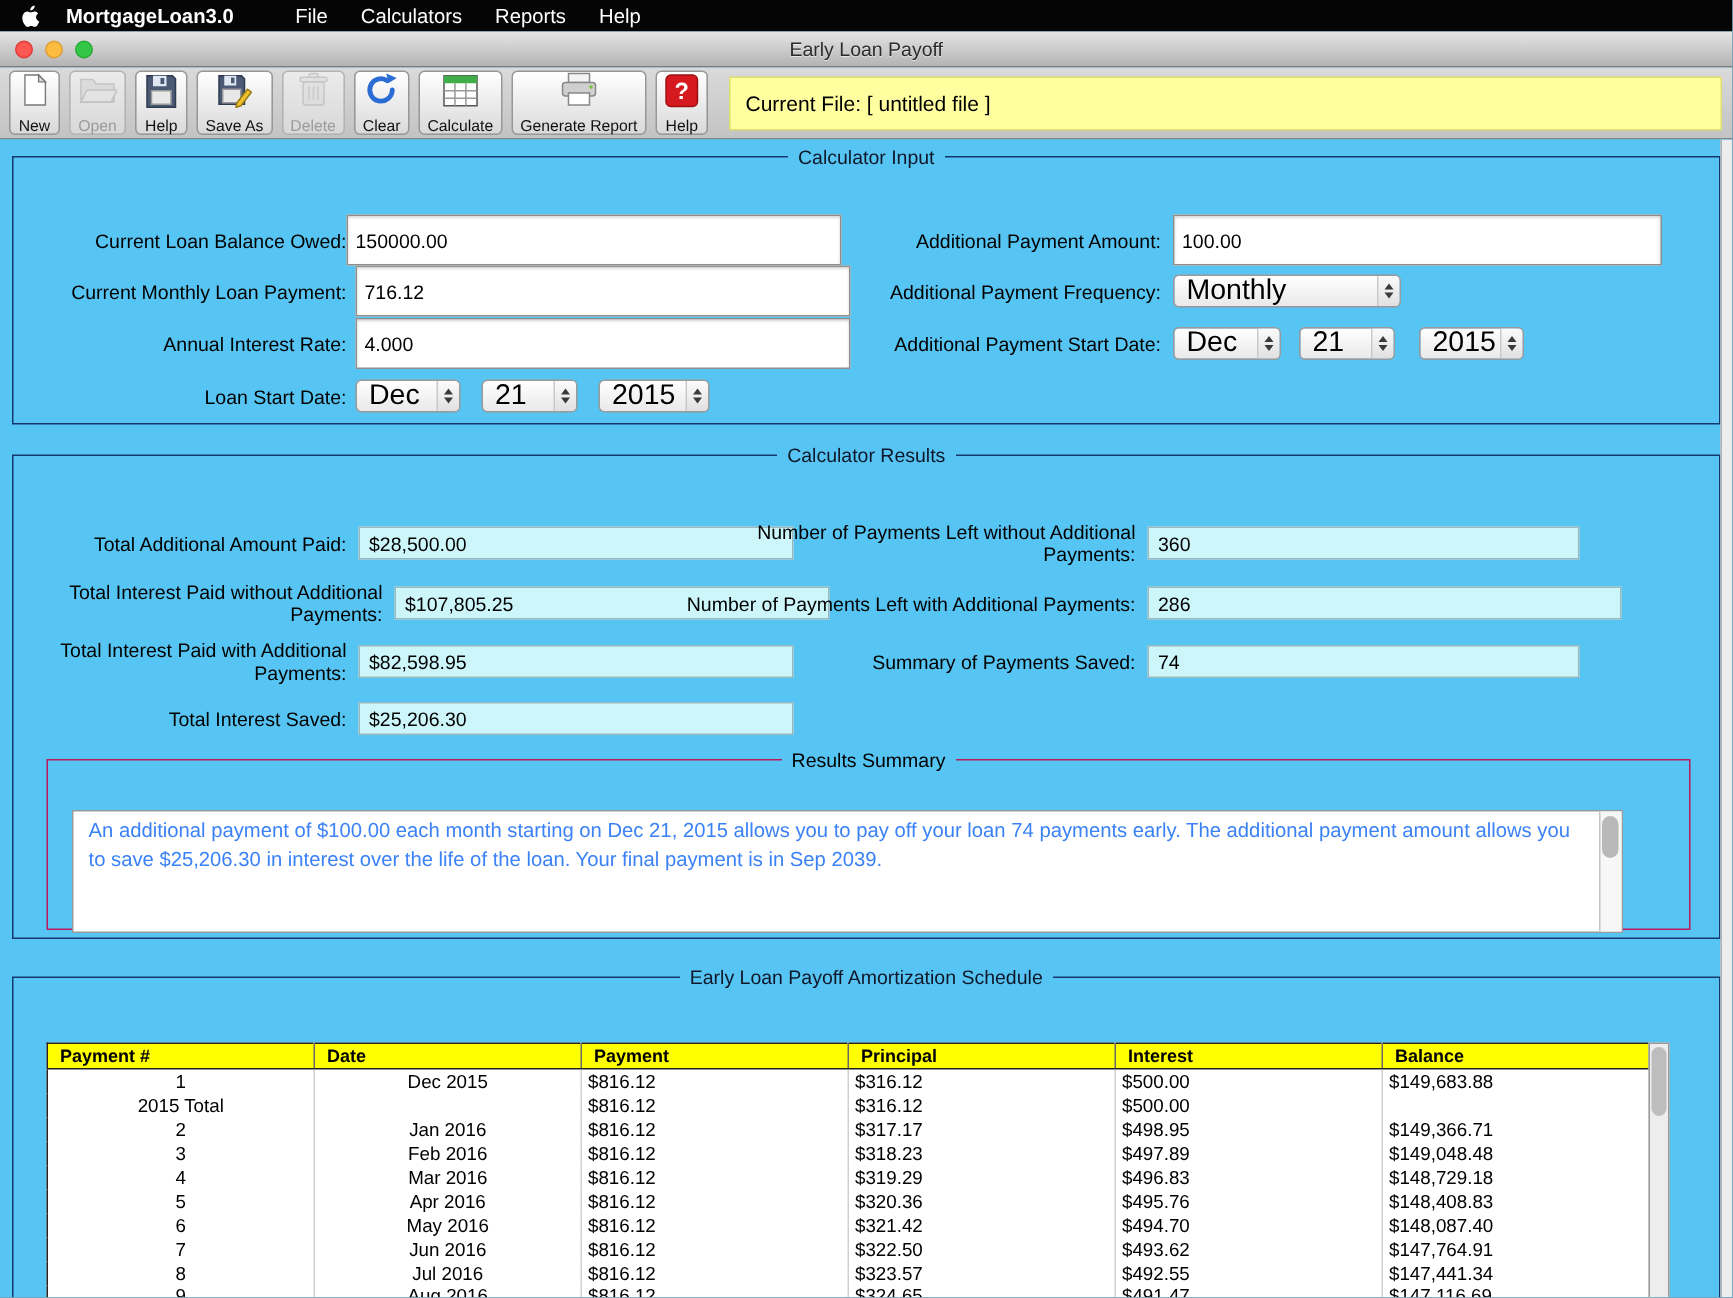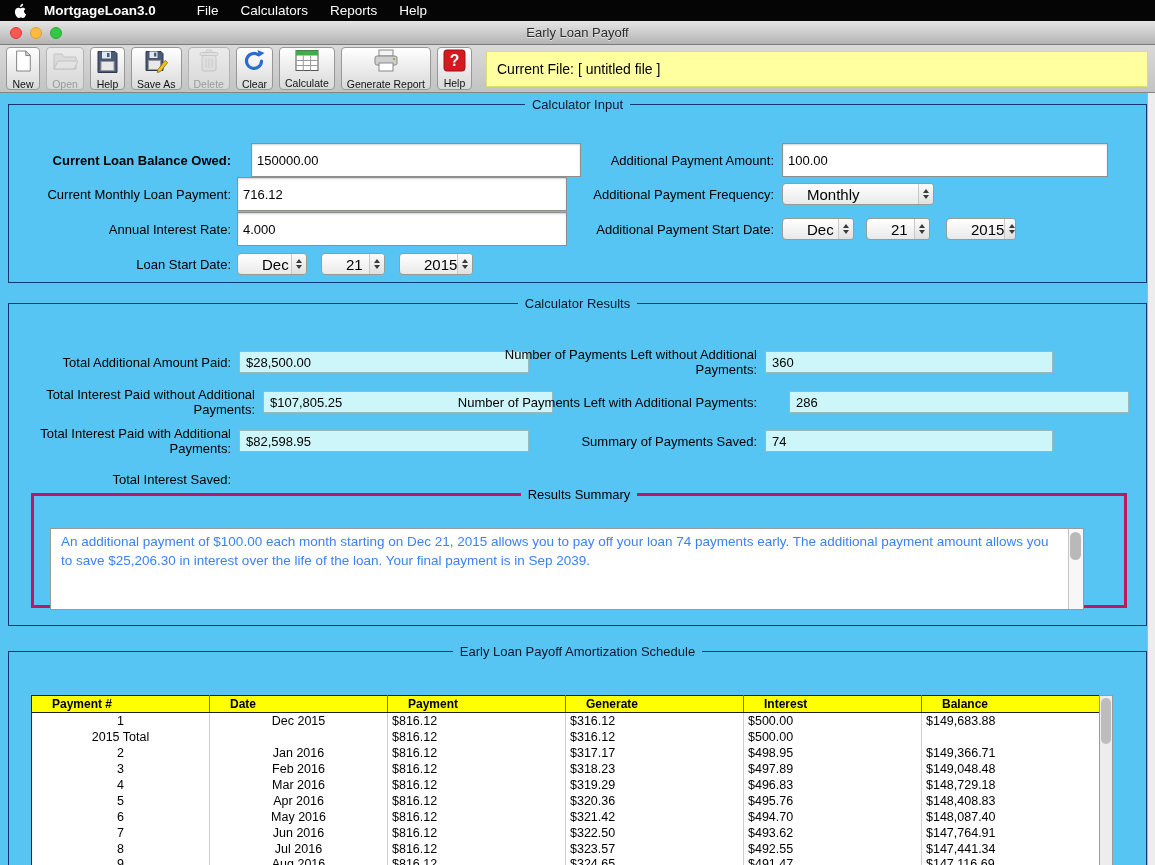--- a/index.html
+++ b/index.html
@@ -43,54 +43,54 @@
   #content { position:absolute; top:93px; left:0; width:1155px; height:772px; background:#57C5F3; overflow:hidden; }
   .win-scroll { position:absolute; right:0; top:0; width:8px; height:100%;
                 background:#ededed; border-left:1px solid #b2b2b2; }
 
   fieldset.group { position:absolute; border:1px solid #14386E; background:transparent; }
   fieldset.group > legend { margin:0 auto; padding:0 7px; font-size:13px; color:#0f172a; }
 
   #fs-input    { left:8px; top:4px;   width:1139px; height:186px; }
   #fs-results  { left:8px; top:203px; width:1139px; height:330px; }
   #fs-schedule { left:8px; top:551px; width:1139px; height:240px; }
-  #fs-summary  { left:22px; top:176px; width:1096px; height:121px; position:absolute; border:3px solid #be185d; }
+  #fs-summary  { left:22px; top:188px; width:1096px; height:121px; position:absolute; border:1px solid #be185d; }
   #fs-summary > legend { margin:0 auto; padding:0 7px; font-size:13px; color:#000; }
 
   .row { position:absolute; display:flex; align-items:center; height:26px; }
   .rrow { position:absolute; display:flex; align-items:center; height:36px; }
   .lbl { font-size:13px; color:#000; line-height:15px; }
   .lbl.r { text-align:right; }
 
   .tf { height:22px; border:1px solid #8e8e8e; background:#fff; font-family:"Liberation Sans",sans-serif;
         font-size:13px; padding:16px 5px; box-shadow:inset 0 1px 2px rgba(0,0,0,.18); }
   .rf { height:22px; background:#CDF6FA; border:1px solid #98b9bd; display:flex; align-items:center;
         padding:0 6px; font-size:13px; color:#000; }
 
   .popup { height:22px; background:linear-gradient(#ffffff,#e9e9e9); border:1px solid #9a9a9a;
-           border-radius:4px; display:flex; align-items:center; font-size:15px; padding-left:24px; overflow:hidden; }
+           border-radius:4px; display:flex; align-items:center; font-size:19px; padding-left:8px; overflow:hidden; }
   .popup .arrows { margin-left:auto; height:100%; display:flex; flex-direction:column; justify-content:center;
                    align-items:center; gap:2px; padding:0 4px 0 4px; border-left:1px solid #c9c9c9;
                    background:linear-gradient(#fbfbfb,#e0e0e0); }
   .tri-up { width:0; height:0; border-left:3.5px solid transparent; border-right:3.5px solid transparent; border-bottom:4.5px solid #3a3a3a; }
   .tri-down { width:0; height:0; border-left:3.5px solid transparent; border-right:3.5px solid transparent; border-top:4.5px solid #3a3a3a; }
 
   
   .summary-box { position:absolute; left:16px; top:26px; width:1034px; height:82px; background:#fff;
                  border:1px solid #9a9a9a; }
   .summary-text { position:absolute; left:0; top:0; right:15px; bottom:0; padding:4px 10px;
                   font-size:13.5px; line-height:1.4; color:#3b82f6; overflow:hidden; }
   .vscroll { position:absolute; right:0; top:0; width:15px; height:100%; background:#f7f7f7; border-left:1px solid #c4c4c4; }
   .vscroll .thumb { position:absolute; left:1px; width:11px; border-radius:6px; background:#b9b9b9; }
 
   
   .amort { position:absolute; left:22px; top:36px; width:1082px; height:177px; }
   table.sched { border-collapse:collapse; table-layout:fixed; width:1068px; background:#fff; border:1px solid #222; }
   table.sched th { background:#FFFF00; height:17px; font-size:12px; font-weight:bold; text-align:left;
-                   padding:0 20px; border-right:1px solid #6b6b6b; border-bottom:1px solid #222; white-space:nowrap; overflow:hidden; }
+                   padding:0 8px; border-right:1px solid #6b6b6b; border-bottom:1px solid #222; white-space:nowrap; overflow:hidden; }
   table.sched td { height:16px; font-size:12.5px; padding:0 4px; border-right:1px solid #cfcfcf;
                    white-space:nowrap; overflow:hidden; color:#000; }
   table.sched td.col0, table.sched td.col1 { text-align:center; }
   .tbl-scroll { position:absolute; left:1068px; top:0; width:14px; height:177px; background:#ededed; border:1px solid #9a9a9a; }
   .tbl-scroll .thumb { position:absolute; left:1px; top:2px; width:10px; height:46px; border-radius:5px; background:#bdbdbd; }
 </style>
 </head>
 <body>
 
 <div id="app">
@@ -212,21 +212,21 @@
     </div>
     <div class="current-file">Current File: [ untitled file ]</div>
   </div>
 
   <div id="content">
 
     <fieldset class="group" id="fs-input">
       <legend>Calculator Input</legend>
 
       <div class="row" style="left:6px; top:35px;">
-        <div class="lbl r" style="width:216px; margin-right:20px;font-weight:bold;">Current Loan Balance Owed:</div>
+        <div class="lbl r" style="width:216px; margin-right:0;">Current Loan Balance Owed:</div>
         <input class="tf" style="width: 330px;" value="150000.00">
       </div>
       <div class="row" style="left:6px; top:69px;">
         <div class="lbl r" style="width:216px; margin-right:6px;">Current Monthly Loan Payment:</div>
         <input class="tf" style="width: 330px;" value="716.12">
       </div>
       <div class="row" style="left:6px; top:104px;">
         <div class="lbl r" style="width:216px; margin-right:6px;">Annual Interest Rate:</div>
         <input class="tf" style="width: 330px;" value="4.000">
       </div>
@@ -305,29 +305,30 @@
       <div class="rrow" style="left:6px; top:73px;">
         <div class="lbl r" style="width:216px; margin-right:8px;margin-left:24px;">Total Interest Paid without Additional Payments:</div>
         <div class="rf" style="width:290px;">$107,805.25</div>
       </div>
       <div class="rrow" style="left:6px; top:112px;">
         <div class="lbl r" style="width:216px; margin-right:8px;">Total Interest Paid with Additional Payments:</div>
         <div class="rf" style="width:290px;">$82,598.95</div>
       </div>
       <div class="rrow" style="left:6px; top:150px;">
         <div class="lbl r" style="width:216px; margin-right:8px;">Total Interest Saved:</div>
+        <div class="rf" style="width:290px;">$25,206.30</div>
       </div>
 
       <div class="rrow" style="left:436px; top:33px;">
         <div class="lbl r" style="width:312px; margin-right:8px;">Number of Payments Left without Additional Payments:</div>
         <div class="rf" style="width:288px;text-align:center;">360</div>
       </div>
       <div class="rrow" style="left:436px; top:73px;">
         <div class="lbl r" style="width:312px; margin-right:8px;">Number of Payments Left with Additional Payments:</div>
-        <div class="rf" style="width:340px;margin-left:24px;">286</div>
+        <div class="rf" style="width:316px;">286</div>
       </div>
       <div class="rrow" style="left:436px; top:112px;">
         <div class="lbl r" style="width:312px; margin-right:8px;">Summary of Payments Saved:</div>
         <div class="rf" style="width:288px;">74</div>
       </div>
 
       <fieldset id="fs-summary">
         <legend>Results Summary</legend>
         <div class="summary-box">
           <div class="summary-text">An additional payment of $100.00 each month starting on Dec 21, 2015 allows you to pay off your loan 74 payments early. The additional payment amount allows you to save $25,206.30 in interest over the life of the loan. Your final payment is in Sep 2039.</div>
@@ -348,21 +349,21 @@
               <col style="width:178px">
             <col style="width:178px">
               <col style="width:178px">
               <col style="width:178px">
           </colgroup>
           <thead>
             <tr>
               <th>Payment #</th>
               <th>Date</th>
               <th>Payment</th>
-              <th>Generate</th>
+              <th>Principal</th>
               <th>Interest</th>
               <th>Balance</th>
             </tr>
           </thead>
           <tbody>
               <tr>
                 <td class="col0">1</td>
                 <td class="col1">Dec 2015</td>
                 <td class="col2">$816.12</td>
                 <td class="col3">$316.12</td>

